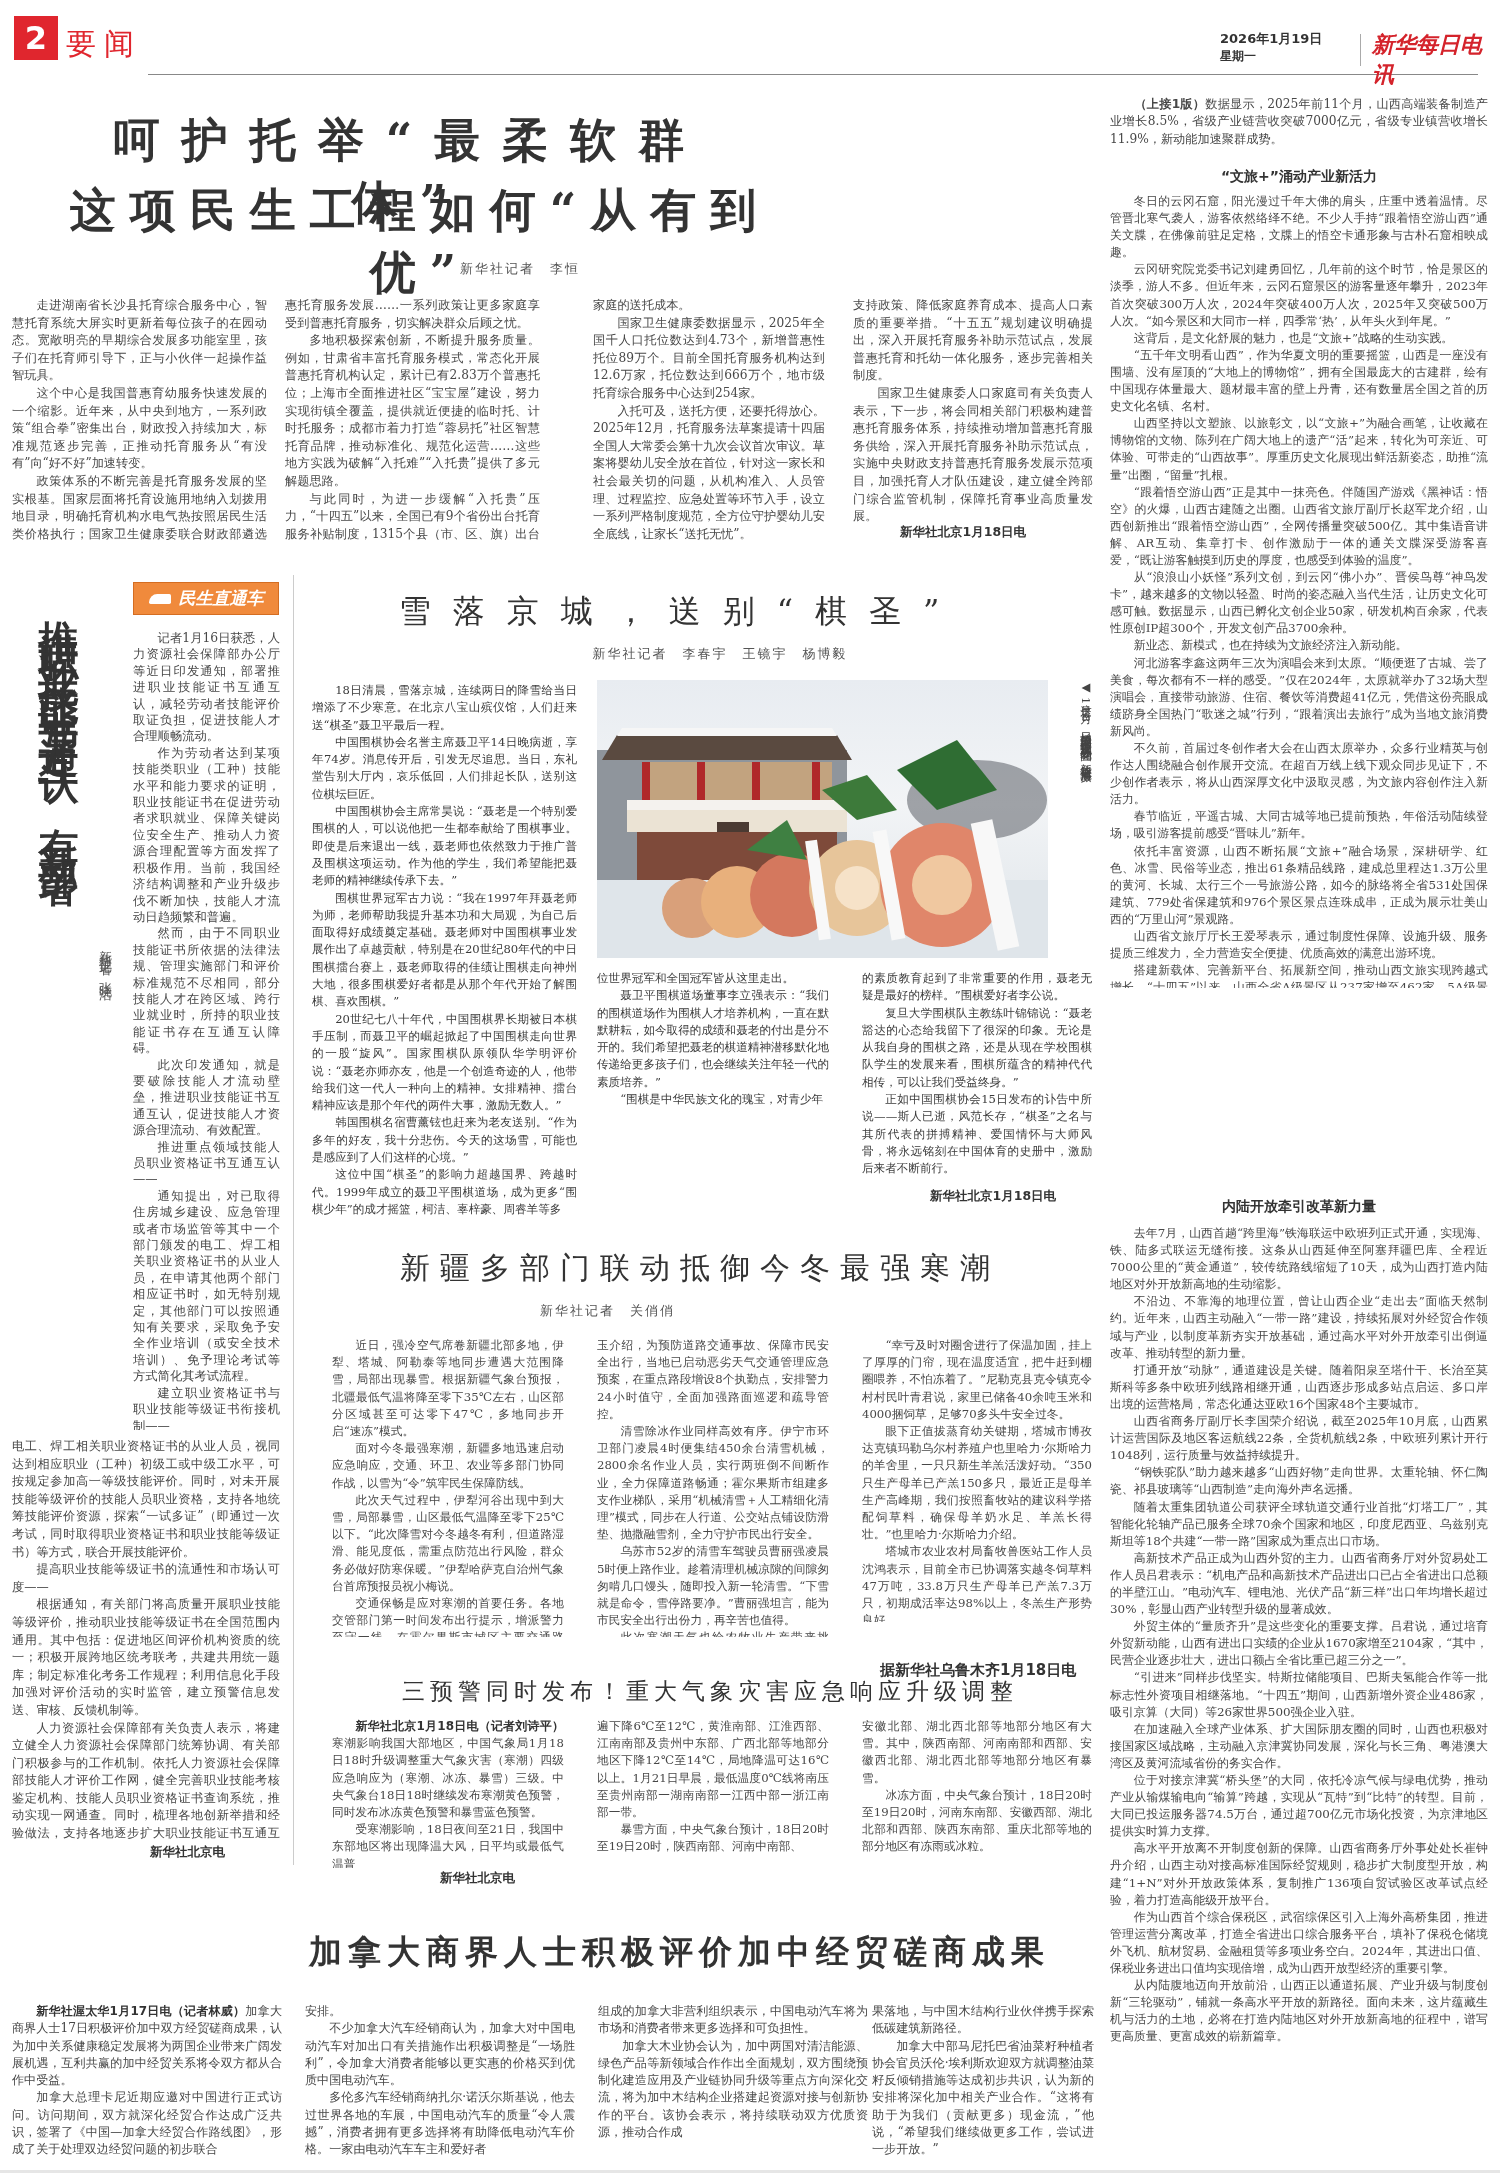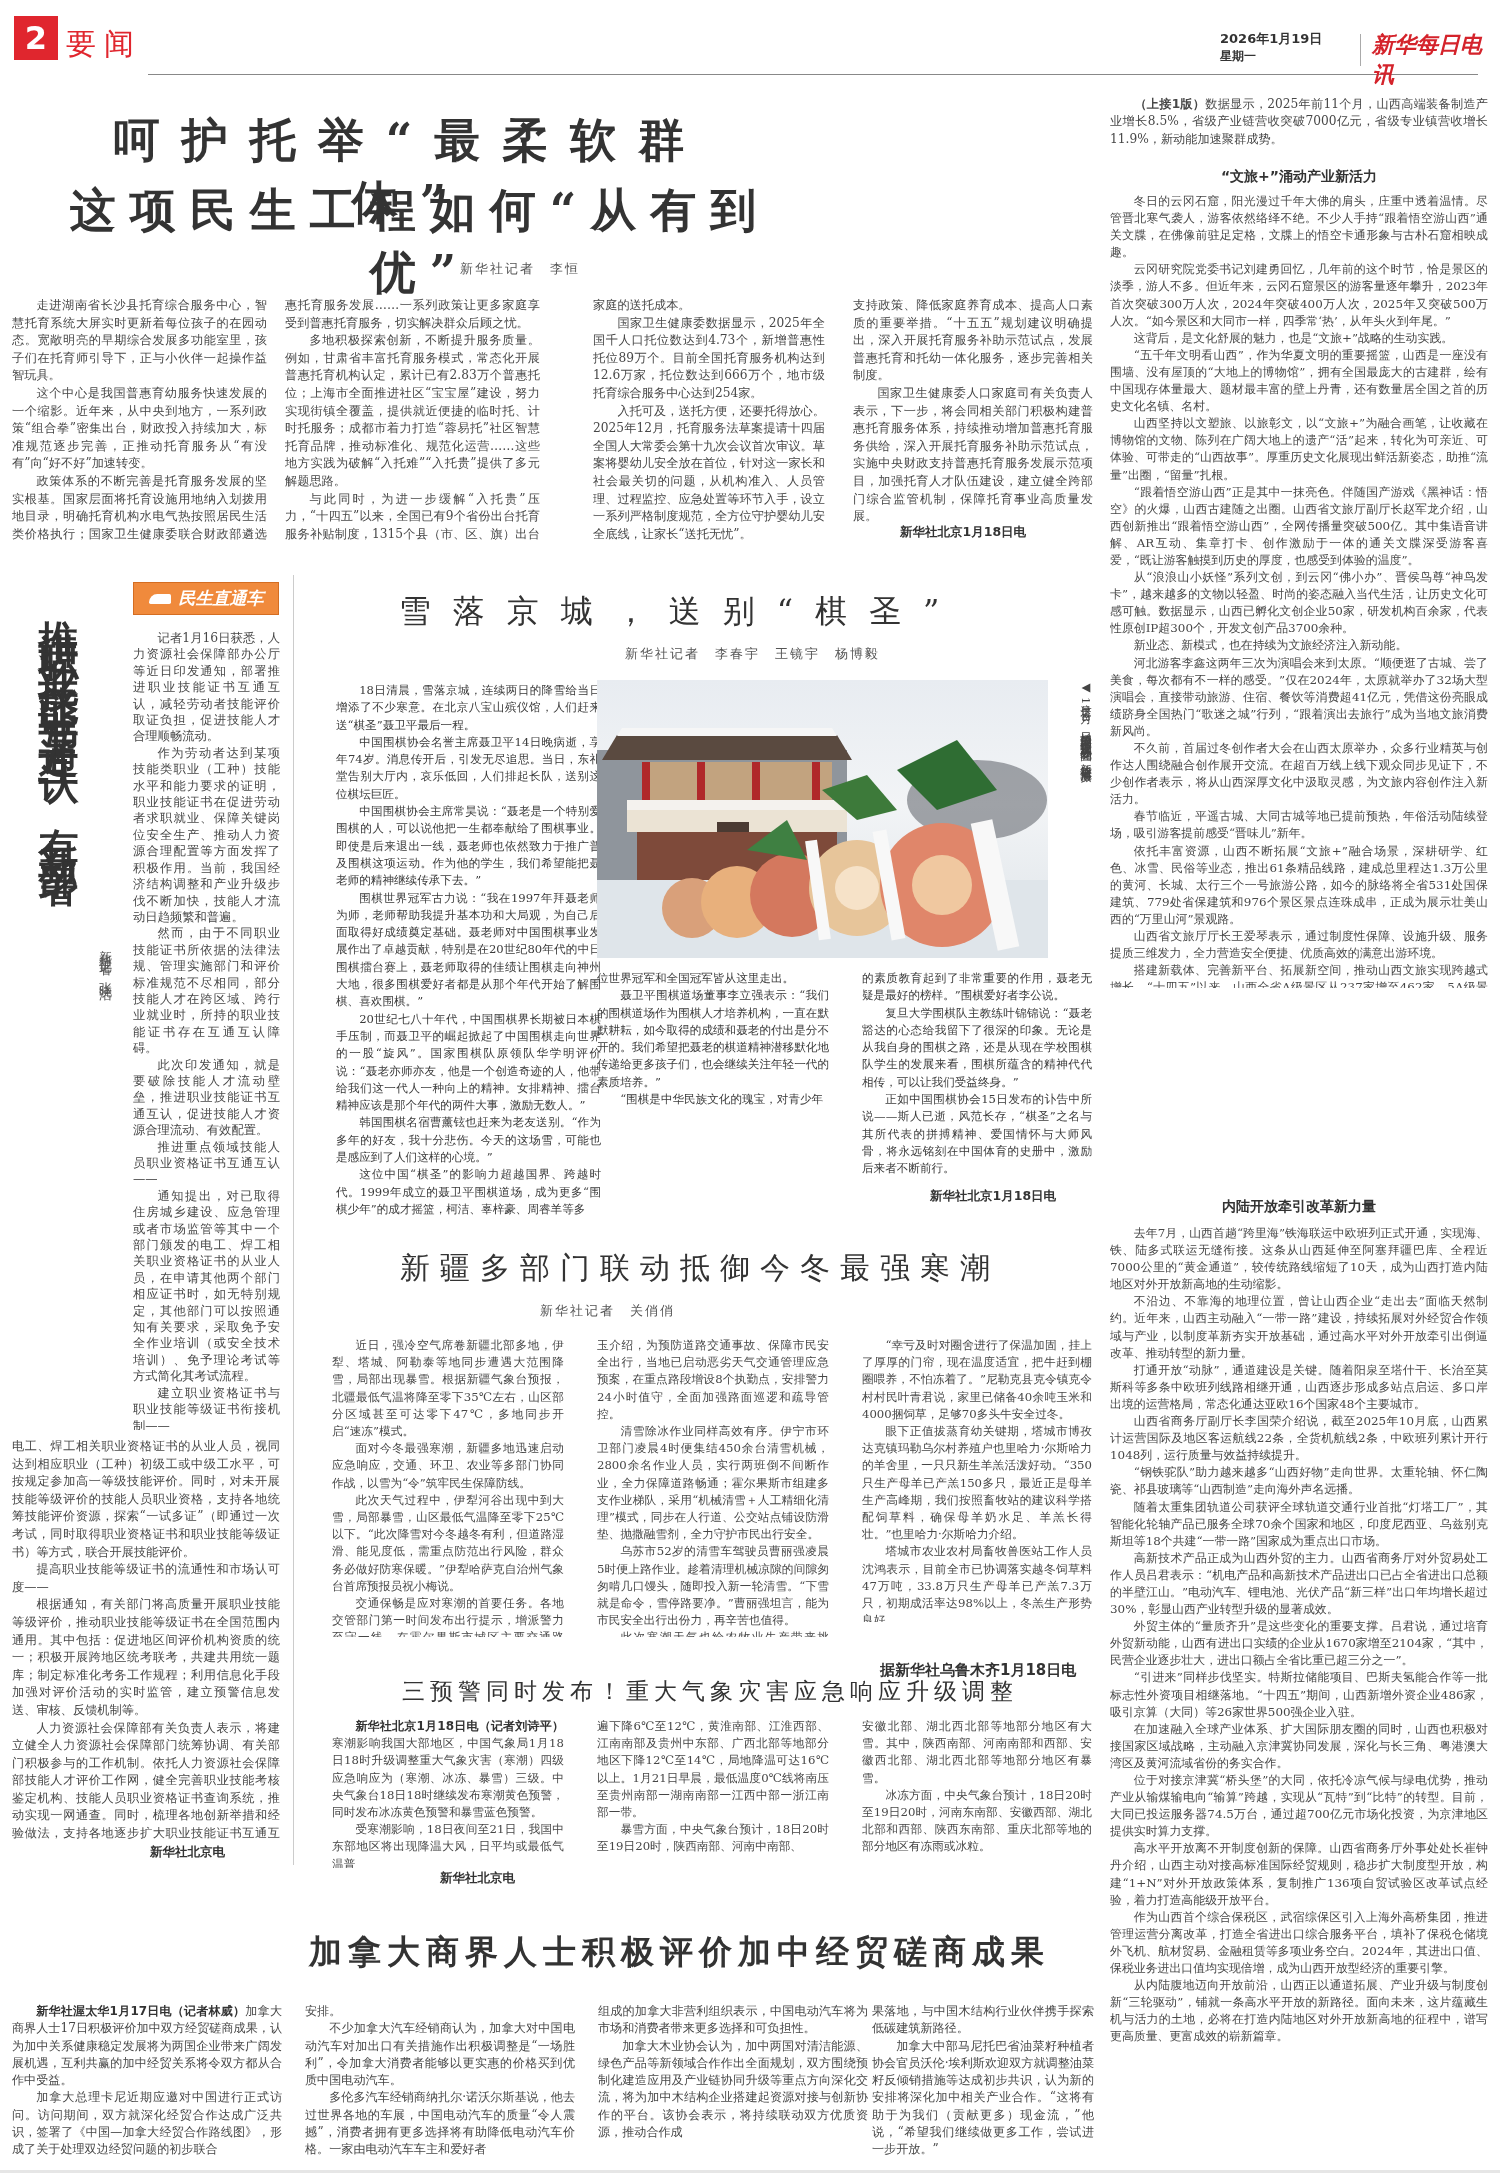--- a/index.html
+++ b/index.html
@@ -74,23 +74,23 @@
   <p class="noind">电工、焊工相关职业资格证书的从业人员，视同达到相应职业（工种）初级工或中级工水平，可按规定参加高一等级技能评价。同时，对未开展技能等级评价的技能人员职业资格，支持各地统筹技能评价资源，探索“一试多证”（即通过一次考试，同时取得职业资格证书和职业技能等级证书）等方式，联合开展技能评价。</p>
   <p>提高职业技能等级证书的流通性和市场认可度——</p>
   <p>根据通知，有关部门将高质量开展职业技能等级评价，推动职业技能等级证书在全国范围内通用。其中包括：促进地区间评价机构资质的统一；积极开展跨地区统考联考，共建共用统一题库；制定标准化考务工作规程；利用信息化手段加强对评价活动的实时监管，建立预警信息发送、审核、反馈机制等。</p>
   <p>人力资源社会保障部有关负责人表示，将建立健全人力资源社会保障部门统筹协调、有关部门积极参与的工作机制。依托人力资源社会保障部技能人才评价工作网，健全完善职业技能考核鉴定机构、技能人员职业资格证书查询系统，推动实现一网通查。同时，梳理各地创新举措和经验做法，支持各地逐步扩大职业技能证书互通互认覆盖范围。</p>
 </div>
 <div class="abs dateline" style="left:150px;top:1844px;width:130px;font-size:12.5px">新华社北京电</div>
 
 <div class="abs" style="left:293px;top:575px;width:1px;height:1290px;background:#ccc"></div>
 
 <div class="abs headline" style="left:310px;top:590px;width:740px;font-size:32px;font-weight:normal;letter-spacing:22px">雪落京城，送别“棋圣”</div>
-<div class="abs byline" style="left:560px;top:645px;width:320px;text-align:right">新华社记者　李春宇　王镜宇　杨博毅</div>
-
-<div class="col" style="left:336px;top:682px;width:265px;height:560px;font-size:11.6px;line-height:17.3px;color:#3a3a3a">
+<div class="abs byline" style="left:560px;top:645px;width:320px;text-align:center">新华社记者　李春宇　王镜宇　杨博毅</div>
+
+<div class="col" style="left:312px;top:682px;width:265px;height:560px;font-size:11.6px;line-height:17.3px;color:#3a3a3a">
   <p>18日清晨，雪落京城，连续两日的降雪给当日增添了不少寒意。在北京八宝山殡仪馆，人们赶来送“棋圣”聂卫平最后一程。</p>
   <p>中国围棋协会名誉主席聂卫平14日晚病逝，享年74岁。消息传开后，引发无尽追思。当日，东礼堂告别大厅内，哀乐低回，人们排起长队，送别这位棋坛巨匠。</p>
   <p>中国围棋协会主席常昊说：“聂老是一个特别爱围棋的人，可以说他把一生都奉献给了围棋事业。即使是后来退出一线，聂老师也依然致力于推广普及围棋这项运动。作为他的学生，我们希望能把聂老师的精神继续传承下去。”</p>
   <p>围棋世界冠军古力说：“我在1997年拜聂老师为师，老师帮助我提升基本功和大局观，为自己后面取得好成绩奠定基础。聂老师对中国围棋事业发展作出了卓越贡献，特别是在20世纪80年代的中日围棋擂台赛上，聂老师取得的佳绩让围棋走向神州大地，很多围棋爱好者都是从那个年代开始了解围棋、喜欢围棋。”</p>
   <p>20世纪七八十年代，中国围棋界长期被日本棋手压制，而聂卫平的崛起掀起了中国围棋走向世界的一股“旋风”。国家围棋队原领队华学明评价说：“聂老亦师亦友，他是一个创造奇迹的人，他带给我们这一代人一种向上的精神。女排精神、擂台精神应该是那个年代的两件大事，激励无数人。”</p>
   <p>韩国围棋名宿曹薰铉也赶来为老友送别。“作为多年的好友，我十分悲伤。今天的这场雪，可能也是感应到了人们这样的心境。”</p>
   <p>这位中国“棋圣”的影响力超越国界、跨越时代。1999年成立的聂卫平围棋道场，成为更多“围棋少年”的成才摇篮，柯洁、辜梓豪、周睿羊等多</p>
 </div>
 
 <div class="abs" style="left:597px;top:680px;width:451px;height:278px;overflow:hidden;background:linear-gradient(#e8ecf1 0%,#f2f4f6 45%,#dde3e8 100%)">

